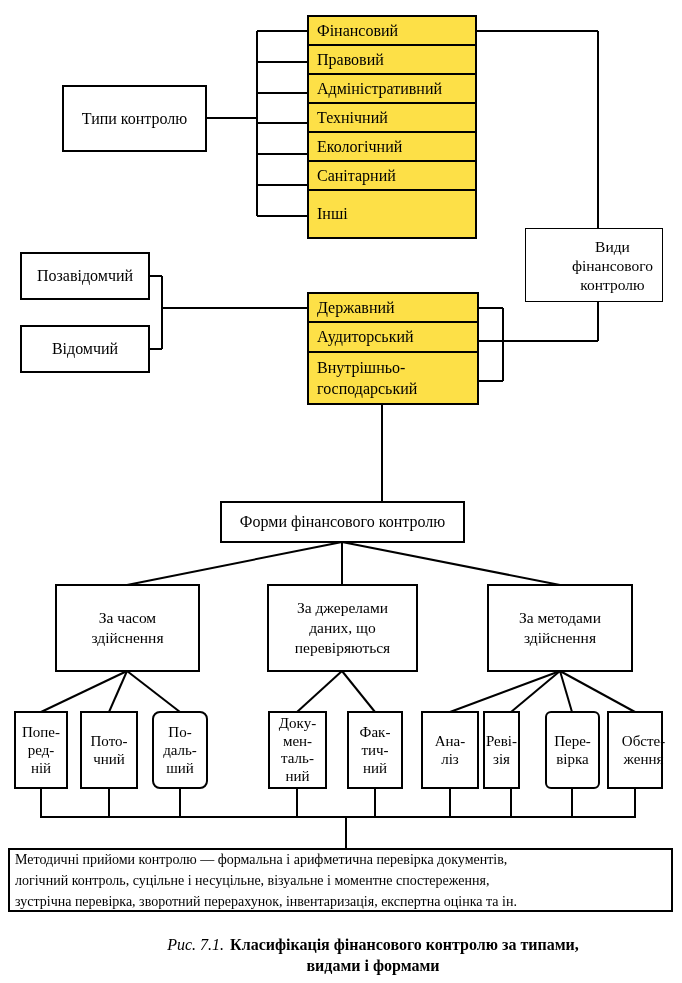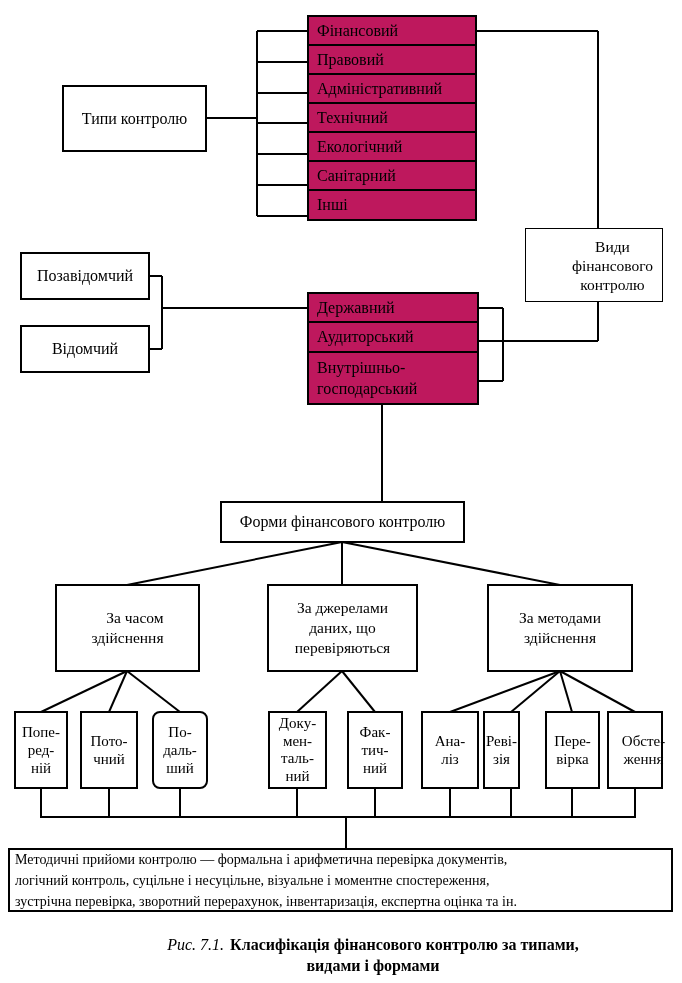--- a/index.html
+++ b/index.html
@@ -9,21 +9,21 @@
     overflow:hidden;
   }
   svg.wires { position:absolute; left:0; top:0; width:682px; height:983px; }
   .box {
     position:absolute; background:#fff; border:2px solid #000; box-sizing:border-box;
     display:flex; align-items:center; justify-content:center; text-align:center;
     font-size:16px; line-height:20px;
   }
   .ml { white-space:pre-line; }
   .stack {
-    position:absolute; background:#be185d; border:2px solid #000; box-sizing:border-box;
+    position:absolute; background:#fde047; border:2px solid #000; box-sizing:border-box;
     display:flex; flex-direction:column;
   }
   .stack .row {
     display:flex; align-items:center; padding-left:8px; font-size:16px;
     border-bottom:2px solid #000; box-sizing:border-box; text-align:left;
   }
   .stack .row:last-child { border-bottom:none; }
   .leaf { font-size:15px; line-height:18px; }
   .branch { font-size:15.5px; line-height:20px; }
   .methods {
@@ -102,40 +102,40 @@
 
   <div class="box" style="left:62px; top:85px; width:145px; height:67px; border-width:2.5px;">Типи контролю</div>
 
   <div class="stack" style="left:307px; top:15px; width:170px;">
     <div class="row" style="height:29px;">Фінансовий</div>
     <div class="row" style="height:29px;">Правовий</div>
     <div class="row" style="height:29px;">Адміністративний</div>
     <div class="row" style="height:29px;">Технічний</div>
     <div class="row" style="height:29px;">Екологічний</div>
     <div class="row" style="height:29px;">Санітарний</div>
-    <div class="row" style="height:28px;text-align:center;">Інші</div>
+    <div class="row" style="height:46px;text-align:center;">Інші</div>
   </div>
 
   <div class="box ml" style="left:525px; top:228px; width:138px; height:74px; font-size:15.5px; line-height:19px; border-width:1.5px;padding-left:37px;">Види
 фінансового
 контролю</div>
 
   <div class="box" style="left:20px; top:252px; width:130px; height:48px;">Позавідомчий</div>
   <div class="box" style="left:20px; top:325px; width:130px; height:48px; border-width:2.5px;">Відомчий</div>
 
   <div class="stack" style="left:307px; top:292px; width:172px;">
     <div class="row" style="height:29px;">Державний</div>
     <div class="row" style="height:30px;">Аудиторський</div>
     <div class="row ml" style="height:50px; line-height:21px;">Внутрішньо-
 господарський</div>
   </div>
 
   <div class="box" style="left:220px; top:501px; width:245px; height:42px;">Форми фінансового контролю</div>
 
-  <div class="box branch ml" style="left:55px; top:584px; width:145px; height:88px; border-width:2.5px;text-align:right;">За часом
+  <div class="box branch ml" style="left:55px; top:584px; width:145px; height:88px; border-width:2.5px;">За часом
 здійснення</div>
   <div class="box branch ml" style="left:267px; top:584px; width:151px; height:88px; border-width:2.5px;">За джерелами
 даних, що
 перевіряються</div>
   <div class="box branch ml" style="left:487px; top:584px; width:146px; height:88px; border-width:2.5px;">За методами
 здійснення</div>
 
   <div class="box leaf ml" style="left:14px;  top:711px; width:54px; height:78px; border-width:2.5px;">Попе-
 ред-
 ній</div>
@@ -148,21 +148,21 @@
 мен-
 таль-
 ний</div>
   <div class="box leaf ml" style="left:347px; top:711px; width:56px; height:78px; border-width:2.5px;">Фак-
 тич-
 ний</div>
   <div class="box leaf ml" style="left:421px; top:711px; width:58px; height:78px; border-width:2.5px;">Ана-
 ліз</div>
   <div class="box leaf ml" style="left:483px; top:711px; width:37px; height:78px; border-width:2.5px;">Реві-
 зія</div>
-  <div class="box leaf ml" style="left:545px; top:711px; width:55px; height:78px; border-width:2.5px;">Пере-
+  <div class="box leaf ml" style="left:545px; top:711px; width:55px; height:78px; border-width:2.5px;border-radius:6px;">Пере-
 вірка</div>
   <div class="box leaf ml" style="left:607px; top:711px; width:56px; height:78px; border-width:2.5px;padding-left:17px;">Обсте-
 ження</div>
 
   <div class="box methods ml" style="left:8px; top:848px; width:665px; height:64px;">Методичні прийоми контролю — формальна і арифметична перевірка документів,
 логічний контроль, суцільне і несуцільне, візуальне і моментне спостереження,
 зустрічна перевірка, зворотний перерахунок, інвентаризація, експертна оцінка та ін.</div>
 
   <div class="caption">
     <span class="cap-prefix">Рис. 7.1.</span><span class="cap-main">Класифікація фінансового контролю за типами,

